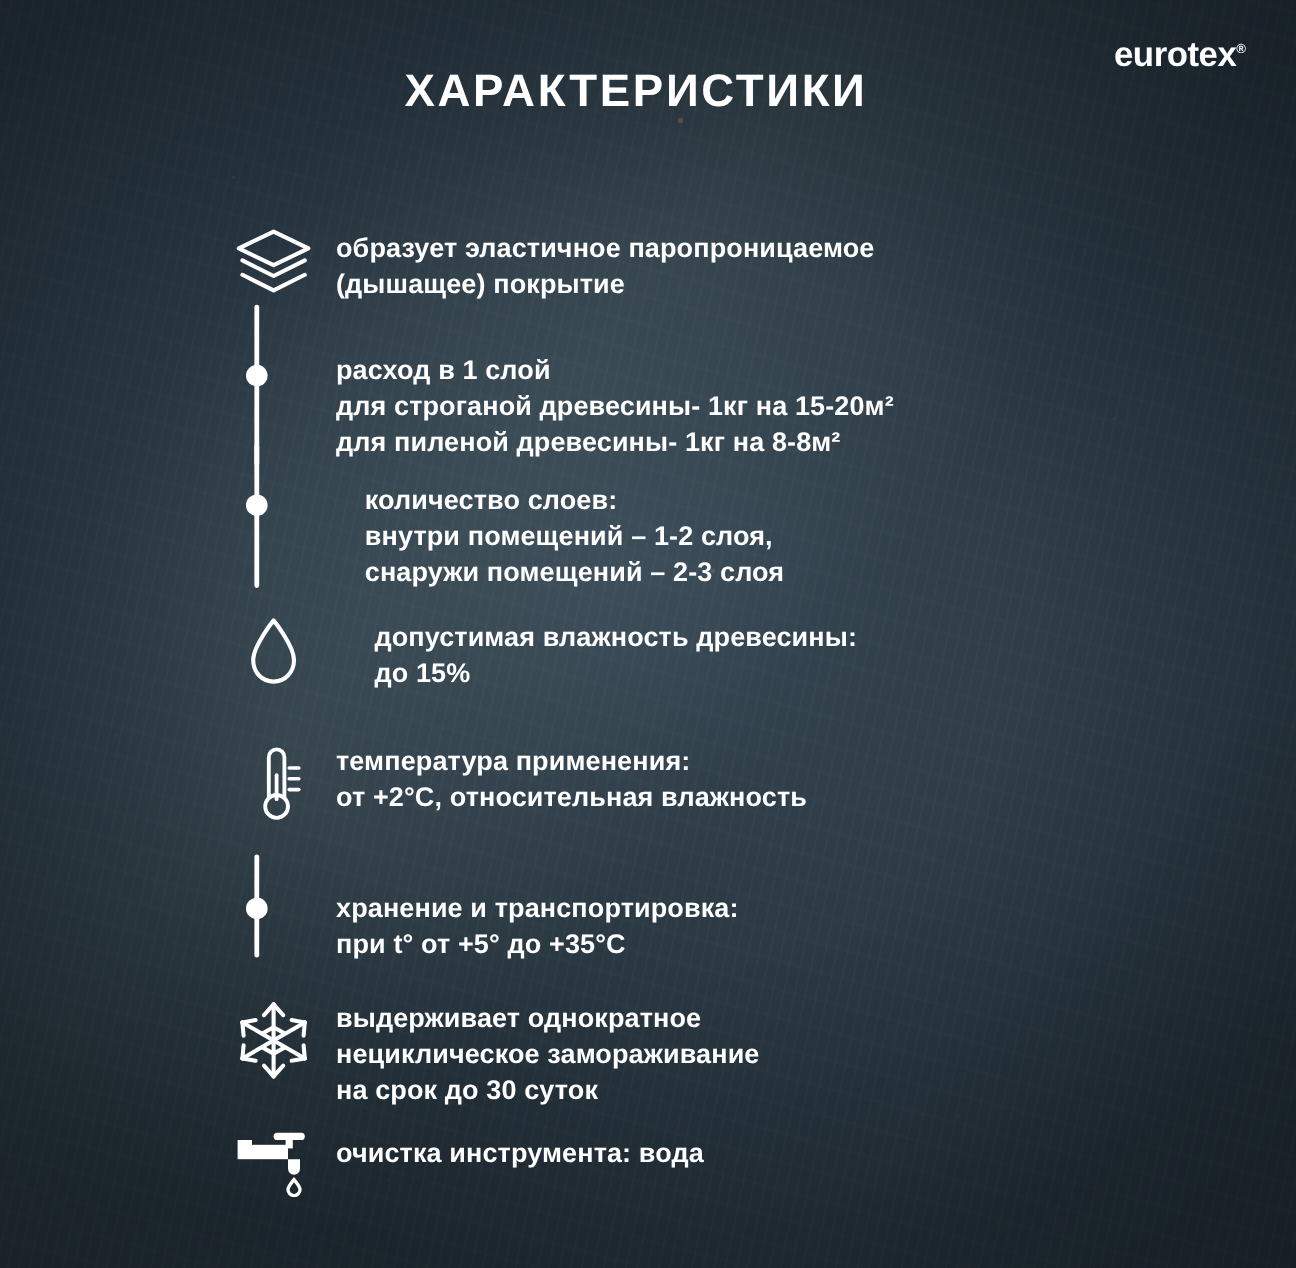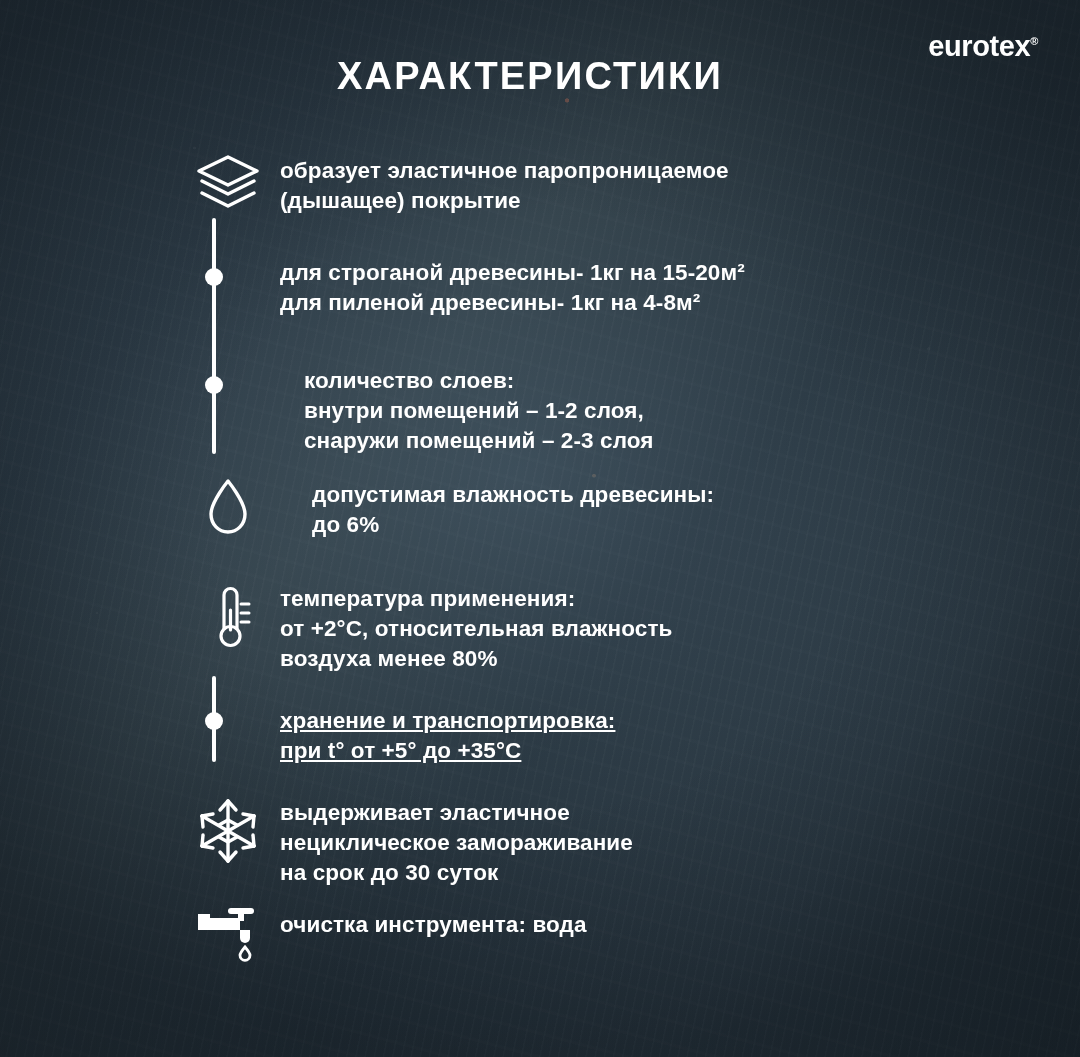--- a/index.html
+++ b/index.html
@@ -151,42 +151,43 @@
   <div class="bg-streaks"></div>
   <div class="bg-spots"></div>
   <div class="bg-vignette"></div>
 
   <div class="brand"><span>eurotex</span><span class="tm">®</span></div>
 
   <div class="title">ХАРАКТЕРИСТИКИ</div>
 
   <div class="list">
 
-    <div class="row" style="height:86px;">
+    <div class="row" style="height:86px;margin-top:36px;">
       <div class="icon-col">
         <svg width="64" height="58" viewBox="0 0 64 58" fill="none">
           <path d="M32 3 L61 17 L32 31 L3 17 Z" stroke="#ffffff" stroke-width="3.4" stroke-linejoin="round" fill="none"></path>
           <path d="M6 27 L32 40 L58 27" stroke="#ffffff" stroke-width="3.4" stroke-linejoin="round" stroke-linecap="round" fill="none"></path>
           <path d="M6 39 L32 52 L58 39" stroke="#ffffff" stroke-width="3.4" stroke-linejoin="round" stroke-linecap="round" fill="none"></path>
         </svg>
       </div>
       <div class="text-col">
         <span class="ln">образует эластичное паропроницаемое</span>
         <span class="ln">(дышащее) покрытие</span>
       </div>
     </div>
 
     <div class="row" style="height:116px;">
       <div class="icon-col">
         <div class="connector" style="top:-18px; height:134px;"></div>
         <div class="dot" style="top:32px;"></div>
       </div>
       <div class="text-col" style="padding-top:22px;">
+        <span class="ln">расход в 1 слой</span>
         <span class="ln">для строганой древесины- 1кг на 15-20м²</span>
-        <span class="ln">для пиленой древесины- 1кг на 4-8м²</span>
+        <span class="ln">для пиленой древесины- 1кг на 8-8м²</span>
       </div>
     </div>
 
     <div class="row" style="height:120px;gap:24px;">
       <div class="icon-col">
         <div class="connector" style="top:-18px; height:120px;"></div>
         <div class="dot" style="top:24px;"></div>
       </div>
       <div class="text-col" style="padding-top:14px;">
         <span class="ln">количество слоев:</span>
@@ -196,48 +197,47 @@
     </div>
 
     <div class="row" style="height:106px;gap:32px;">
       <div class="icon-col">
         <svg width="44" height="62" viewBox="0 0 44 62" fill="none">
           <path d="M22 5 C22 5 5 26 5 38 C5 48.5 12.6 56 22 56 C31.4 56 39 48.5 39 38 C39 26 22 5 22 5 Z" stroke="#ffffff" stroke-width="3.4" stroke-linejoin="round" fill="none"></path>
         </svg>
       </div>
       <div class="text-col" style="padding-top:8px;">
         <span class="ln">допустимая влажность древесины:</span>
-        <span class="ln">до 6%</span>
+        <span class="ln">до 15%</span>
       </div>
     </div>
 
     <div class="row" style="height:112px;">
       <div class="icon-col">
         <svg width="52" height="72" viewBox="0 0 52 72" fill="none">
           <path d="M22 47.5 V13 a6.5 6.5 0 0 1 13 0 V47.5" stroke="#ffffff" stroke-width="3.2" fill="none"></path>
           <circle cx="28.5" cy="54" r="9.5" stroke="#ffffff" stroke-width="3.2" fill="none"></circle>
           <line x1="28.5" y1="28" x2="28.5" y2="48" stroke="#ffffff" stroke-width="3.2" stroke-linecap="round"></line>
           <line x1="39" y1="22" x2="47" y2="22" stroke="#ffffff" stroke-width="3" stroke-linecap="round"></line>
           <line x1="39" y1="31" x2="47" y2="31" stroke="#ffffff" stroke-width="3" stroke-linecap="round"></line>
           <line x1="39" y1="40" x2="47" y2="40" stroke="#ffffff" stroke-width="3" stroke-linecap="round"></line>
         </svg>
       </div>
       <div class="text-col" style="padding-top:6px;">
         <span class="ln">температура применения:</span>
         <span class="ln">от +2°C, относительная влажность</span>
-        <span class="ln">воздуха менее 80%</span>
       </div>
     </div>
 
     <div class="row" style="height:104px;">
       <div class="icon-col">
         <div class="connector" style="top:-14px; height:86px;"></div>
         <div class="dot" style="top:22px;"></div>
       </div>
-      <div class="text-col" style="padding-top:16px;text-decoration:underline;">
+      <div class="text-col" style="padding-top:16px;">
         <span class="ln">хранение и транспортировка:</span>
         <span class="ln">при t° от +5° до +35°C</span>
       </div>
     </div>
 
     <div class="row" style="height:106px;">
       <div class="icon-col">
         <svg width="66" height="66" viewBox="0 0 66 66" fill="none">
           <g stroke="#ffffff" stroke-width="3.4" stroke-linecap="round">
             <line x1="33" y1="3" x2="33" y2="63"></line>
@@ -256,21 +256,21 @@
             <line x1="59" y1="18" x2="48" y2="16"></line>
             <line x1="59" y1="18" x2="58" y2="29"></line>
             <line x1="33" y1="22" x2="24" y2="27"></line>
             <line x1="33" y1="22" x2="42" y2="27"></line>
             <line x1="33" y1="44" x2="24" y2="39"></line>
             <line x1="33" y1="44" x2="42" y2="39"></line>
           </g>
         </svg>
       </div>
       <div class="text-col" style="padding-top:4px;">
-        <span class="ln">выдерживает эластичное</span>
+        <span class="ln">выдерживает однократное</span>
         <span class="ln">нециклическое замораживание</span>
         <span class="ln">на срок до 30 суток</span>
       </div>
     </div>
 
     <div class="row" style="height:80px;text-align:right;">
       <div class="icon-col">
         <svg width="74" height="58" viewBox="0 0 74 58" fill="none">
           <rect x="7" y="10" width="12" height="16" fill="#ffffff"></rect>
           <rect x="19" y="14" width="30" height="12" fill="#ffffff"></rect>

